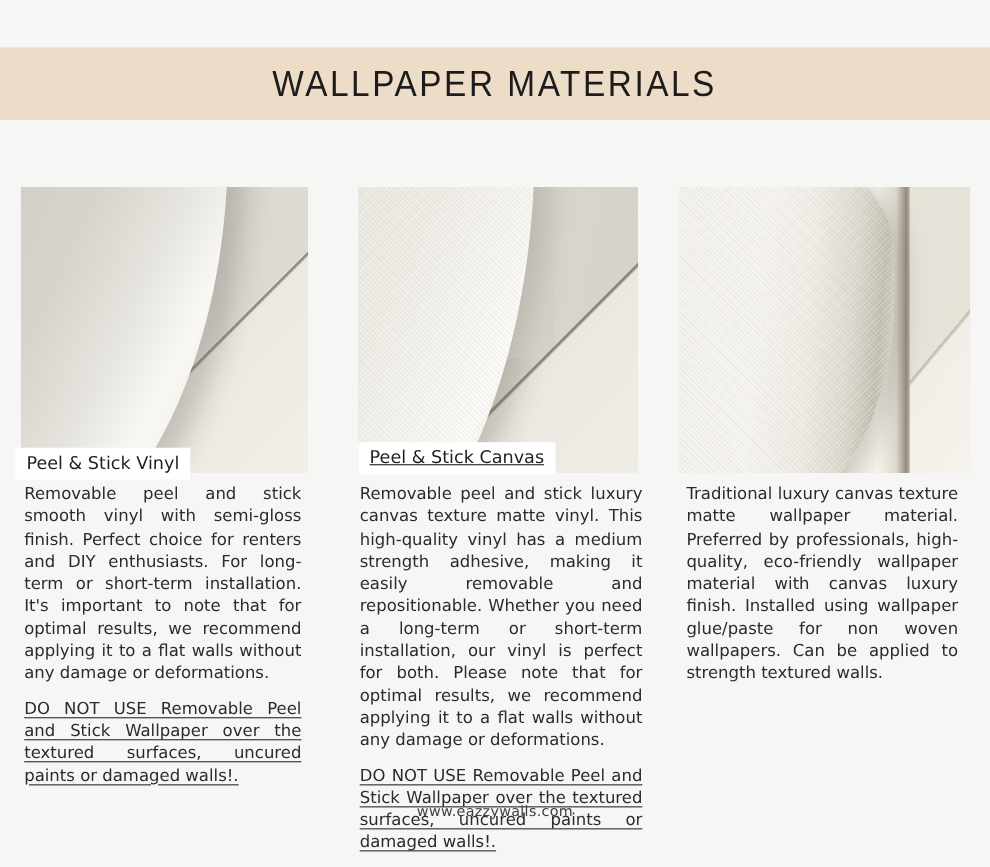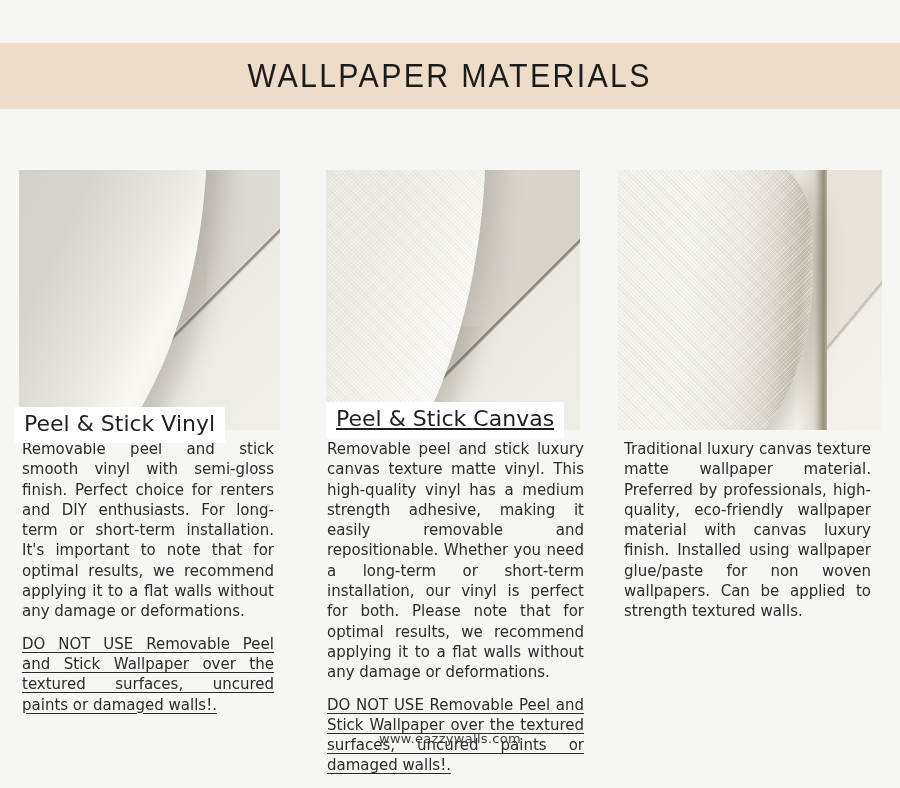--- a/index.html
+++ b/index.html
@@ -116,21 +116,21 @@
         #f2f0ea 0%, #f6f4ef 48%, #efece5 66%,
         #ddd8ce 80%, #c2bcae 90%, #d9d5ca 97%, #e8e5dd 100%);
     box-shadow: 10px 8px 20px rgba(110,103,92,0.26);
   }
 
   
   .label {
     position: absolute;
     background: var(--label-bg, #ffffff);
     color: #1f1f1f;
-    font-size: 22px;
+    font-size: 16px;
     padding: 4px 10px 6px 10px;
     line-height: 1.2;
     white-space: nowrap;
     z-index: 3;
   }
   .c1 .label { left: 4px;  top: 237px; }
   .c2 .label { left: 11px; top: 232px; text-decoration: underline; }
   .c3 .label { left: 4px;  top: 233px; }
 
   

